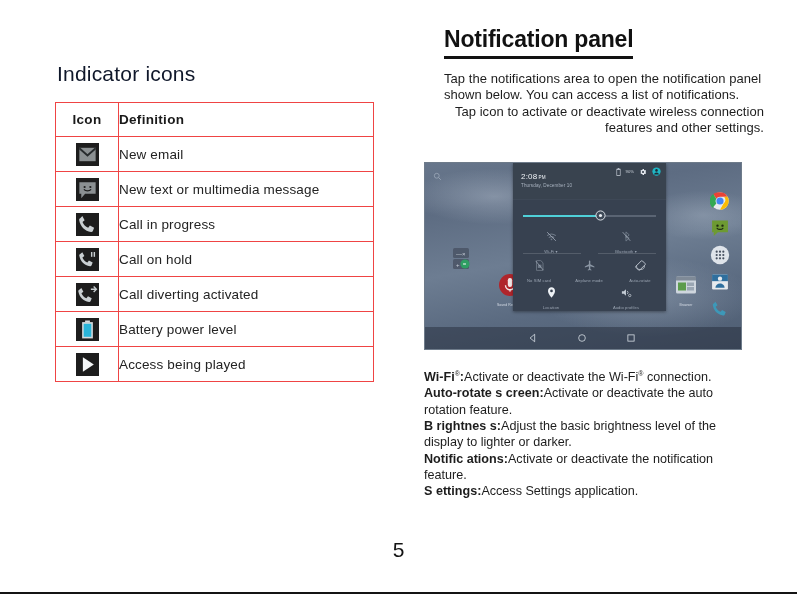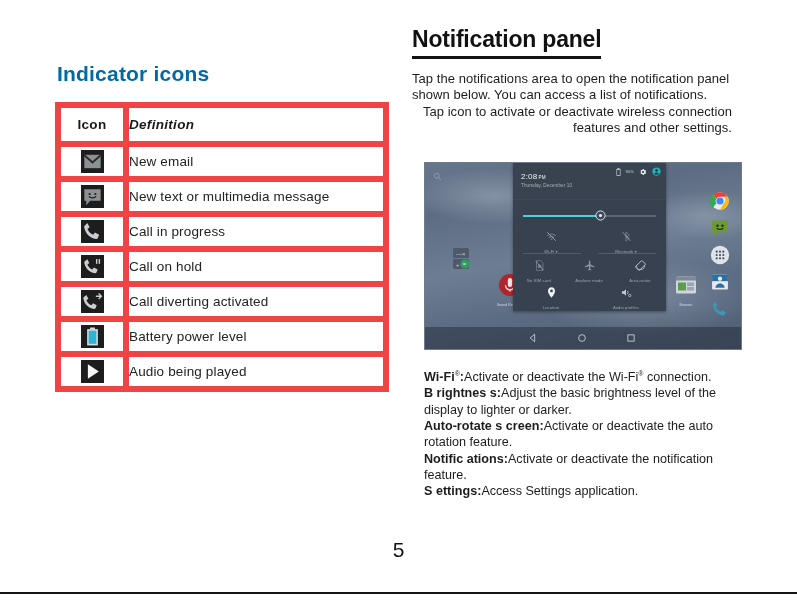--- a/index.html
+++ b/index.html
@@ -18,48 +18,48 @@
 
   
   #left-col {
     position: absolute;
     left: 55px;
     top: 62px;
     width: 330px;
   }
   #indicator-title {
     font-size: 21px;
-    font-weight: bold;
+    font-weight: normal;
     letter-spacing: 0.2px;
     margin: 0 0 16px 2px;
-    color: #0369a1;
+    color: #0f172a;
   }
 
   table#indicator-table {
     border-collapse: collapse;
     width: 316px;
     table-layout: fixed;
   }
   table#indicator-table td, table#indicator-table th {
-    border: 6px solid #ef4444;
+    border: 1px solid #ef4444;
     padding: 0;
     vertical-align: middle;
   }
   .col-icon { width: 62px; }
   .col-def  { width: 254px; }
 
   th.hdr {
     height: 33px;
     font-size: 13.5px;
     font-weight: bold;
     text-align: left;
     letter-spacing: 0.3px;
   }
   th.hdr.c-icon { text-align: center; }
-  th.hdr.c-def  { padding-left: 10px; font-style: italic; }
+  th.hdr.c-def  { padding-left: 10px; }
 
   tr.irow { height: 35px; }
   tr.thick-bottom > td { border-bottom-width: 2px; }
 
   td.cell-icon { text-align: center; }
   td.cell-def {
     padding-left: 10px;
     font-size: 13.5px;
     letter-spacing: 0.15px;
     color: #232323;
@@ -75,21 +75,21 @@
     background: #1d1d1d;
     line-height: 23px;
     text-align: center;
     overflow: hidden;
   }
   .tile svg { display: block; }
 
   
   #right-col {
     position: absolute;
-    left: 412px;
+    left: 444px;
     top: 26px;
     width: 320px;
   }
   #np-title {
     font-size: 23px;
     font-weight: bold;
     letter-spacing: -0.2px;
     margin: 0;
     padding-bottom: 3px;
     border-bottom: 3px solid #121212;
@@ -366,21 +366,21 @@
       </tr>
 
       <tr class="irow">
         <td class="cell-icon">
           <span class="tile">
             <svg width="23" height="23" viewBox="0 0 24 24">
               <path fill="#f4f6f7" d="M7.2 4.4 18.6 12 7.2 19.6z"></path>
             </svg>
           </span>
         </td>
-        <td class="cell-def">Audio being played</td>
+        <td class="cell-def">Access being played</td>
       </tr>
 
     </tbody>
   </table>
 </div>
 
 <div id="right-col">
   <h1 id="np-title">Notification panel</h1>
   <p class="body-para">Tap the notifications area to open the notification panel shown below. You can access a list of notifications.</p>
   <p class="body-para second">Tap icon to activate or deactivate wireless connection features and other settings.</p>
@@ -612,24 +612,24 @@
       <rect x="4.5" y="4.5" width="15" height="15" fill="none" stroke="#dfe5ec" stroke-width="1.8"></rect>
     </svg>
   </div>
 </div>
 
 <div id="desc-block">
   <p>
     <span class="term">Wi-Fi</span><sup class="reg">®</sup><span class="term">:</span><span>Activate or deactivate the Wi-Fi</span><sup class="reg">®</sup><span> connection.</span>
   </p>
   <p>
-    <span class="term">B rightnes s:</span><span>Adjust the basic brightness level of the display to lighter or darker.</span>
+    <span class="term">Auto-rotate s creen:</span><span>Activate or deactivate the auto rotation feature.</span>
   </p>
   <p>
-    <span class="term">Auto-rotate s creen:</span><span>Activate or deactivate the auto rotation feature.</span>
+    <span class="term">B rightnes s:</span><span>Adjust the basic brightness level of the display to lighter or darker.</span>
   </p>
   <p>
     <span class="term">Notific ations:</span><span>Activate or deactivate the notification feature.</span>
   </p>
   <p>
     <span class="term">S ettings:</span><span>Access Settings application.</span>
   </p>
 </div>
 
 <div id="page-number">5</div>

